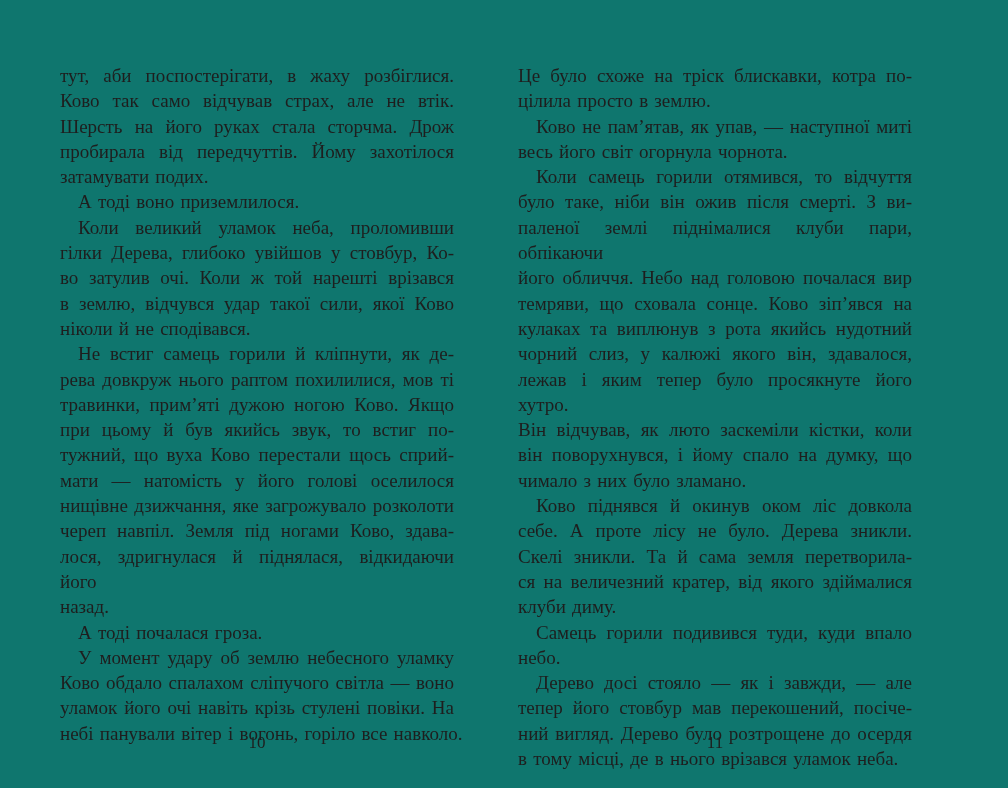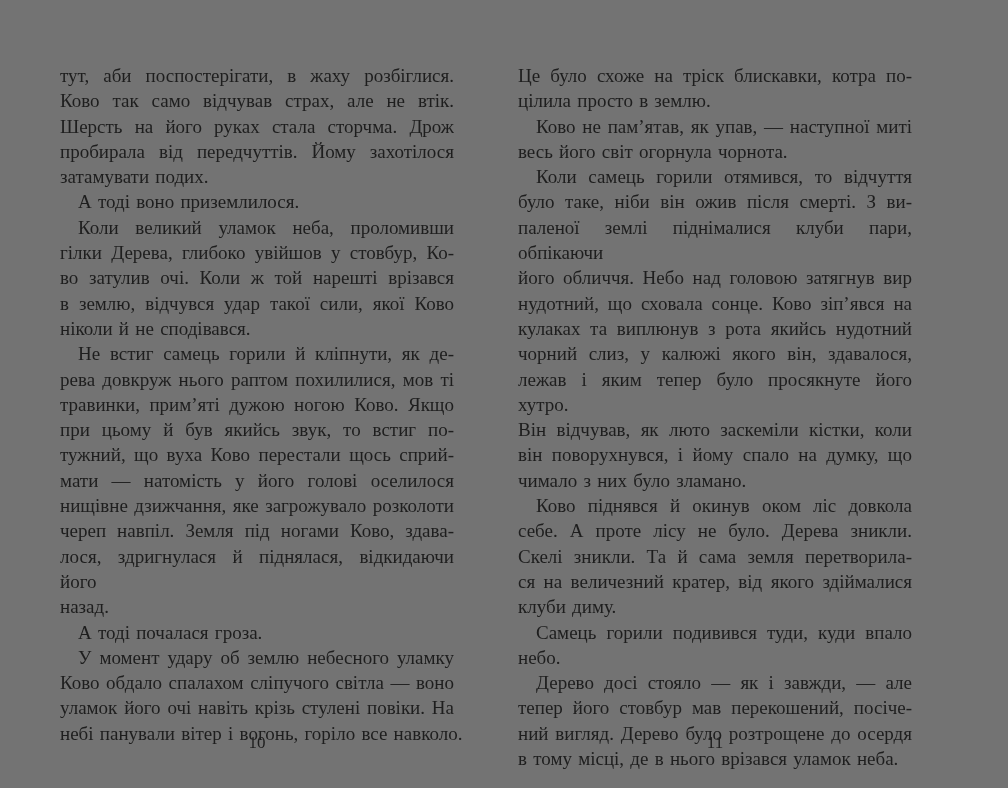--- a/index.html
+++ b/index.html
@@ -9,21 +9,21 @@
     overflow: hidden;
     background: #ffffff;
   }
   body {
     font-family: "Liberation Serif", "DejaVu Serif", serif;
     color: #1e1e1e;
   }
   .spread {
     position: relative;
     width: 1008px; height: 788px;
-    background: #737373;
+    background: #0f766e;
   }
   .page {
     position: absolute;
     top: 0;
     height: 788px;
   }
   .page--left  { left: 60px;  width: 394px; }
   .page--right { left: 518px; width: 394px; }
   .text-block {
     padding-top: 63px;
@@ -105,22 +105,22 @@
           <span class="line">цілила просто в землю.</span>
         </p>
         <p class="para">
           <span class="line fill indent">Ково не пам’ятав, як упав, — наступної миті</span>
           <span class="line">весь його світ огорнула чорнота.</span>
         </p>
         <p class="para">
           <span class="line fill indent">Коли самець горили отямився, то відчуття</span>
           <span class="line fill">було таке, ніби він ожив після смерті. З ви-</span>
           <span class="line fill">паленої землі піднімалися клуби пари, обпікаючи</span>
-          <span class="line fill">його обличчя. Небо над головою затягнув вир</span>
-          <span class="line fill">нудотний, що сховала сонце. Ково зіп’явся на</span>
+          <span class="line fill">його обличчя. Небо над головою почалася вир</span>
+          <span class="line fill">темряви, що сховала сонце. Ково зіп’явся на</span>
           <span class="line fill">кулаках та виплюнув з рота якийсь нудотний</span>
           <span class="line fill">чорний слиз, у калюжі якого він, здавалося,</span>
           <span class="line fill">лежав і яким тепер було просякнуте його хутро.</span>
           <span class="line fill">Він відчував, як люто заскеміли кістки, коли</span>
           <span class="line fill">він поворухнувся, і йому спало на думку, що</span>
           <span class="line">чимало з них було зламано.</span>
         </p>
         <p class="para">
           <span class="line fill indent">Ково піднявся й окинув оком ліс довкола</span>
           <span class="line fill">себе. А проте лісу не було. Дерева зникли.</span>

